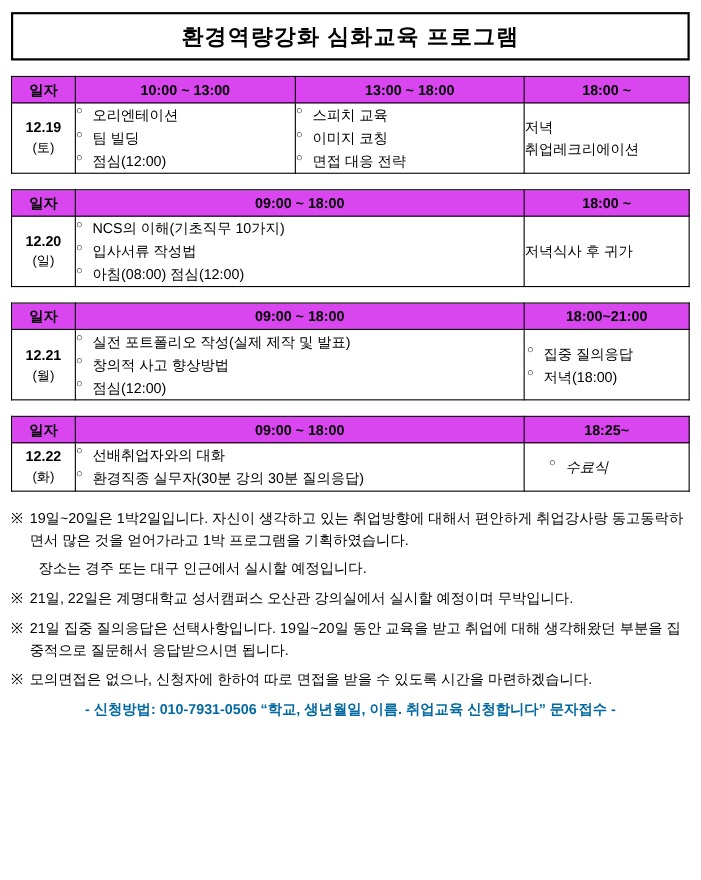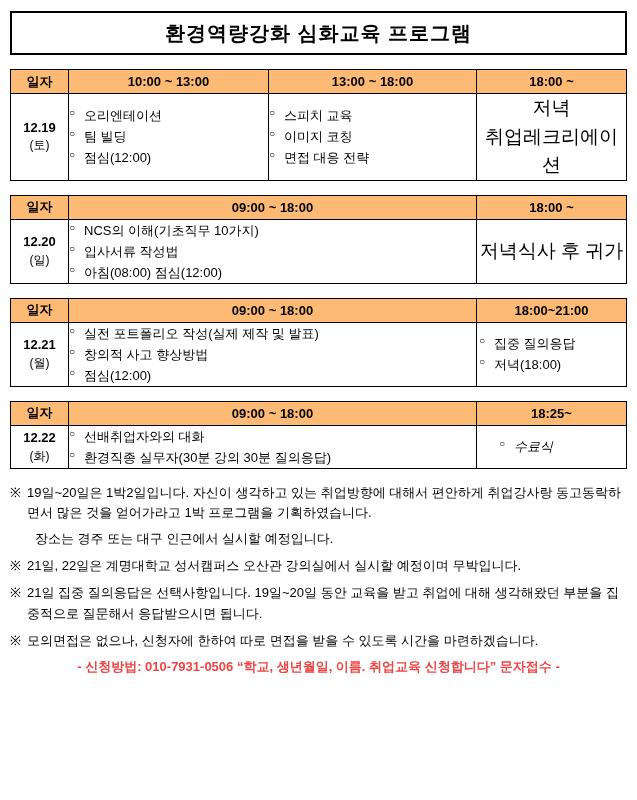--- a/index.html
+++ b/index.html
@@ -41,21 +41,21 @@
     border-collapse: collapse;
     margin-bottom: 14px;
     table-layout: fixed;
   }
   table.sched td, table.sched th {
     border: 1px solid #000000;
     padding: 0;
     vertical-align: middle;
   }
   .hdr-row th {
-    background: #fdba74;
+    background: #d946ef;
     height: 23px;
     font-size: 13px;
     font-weight: bold;
     text-align: center;
   }
   .date-cell {
     width: 58px;
     text-align: center;
     font-size: 13px;
     font-weight: bold;
@@ -82,22 +82,21 @@
     padding-left: 15px;
   }
   .items-cell li::before {
     content: "\25CB";
     position: absolute;
     left: 0;
     top: 0;
     font-size: 10px;
   }
   .plain-cell {
-    text-align: center;
-    font-size: 19px;
+    font-size: 13px;
     line-height: 1.5;
     padding: 4px 2px;
   }
   
   .notes {
     margin-top: 6px;
     font-size: 13px;
     line-height: 1.55;
   }
   .note {
@@ -112,21 +111,21 @@
     flex: 1;
   }
   .note-body .sub {
     margin-top: 6px;
     padding-left: 8px;
   }
   .footer {
     margin-top: 7px;
     font-size: 13px;
     font-weight: bold;
-    color: #ef4444;
+    color: #0369a1;
     text-align: center;
   }
 </style>
 </head>
 <body>
 
 <div class="page">
 
   <div class="title-box">
     <div class="title-text">환경역량강화 심화교육 프로그램</div>

